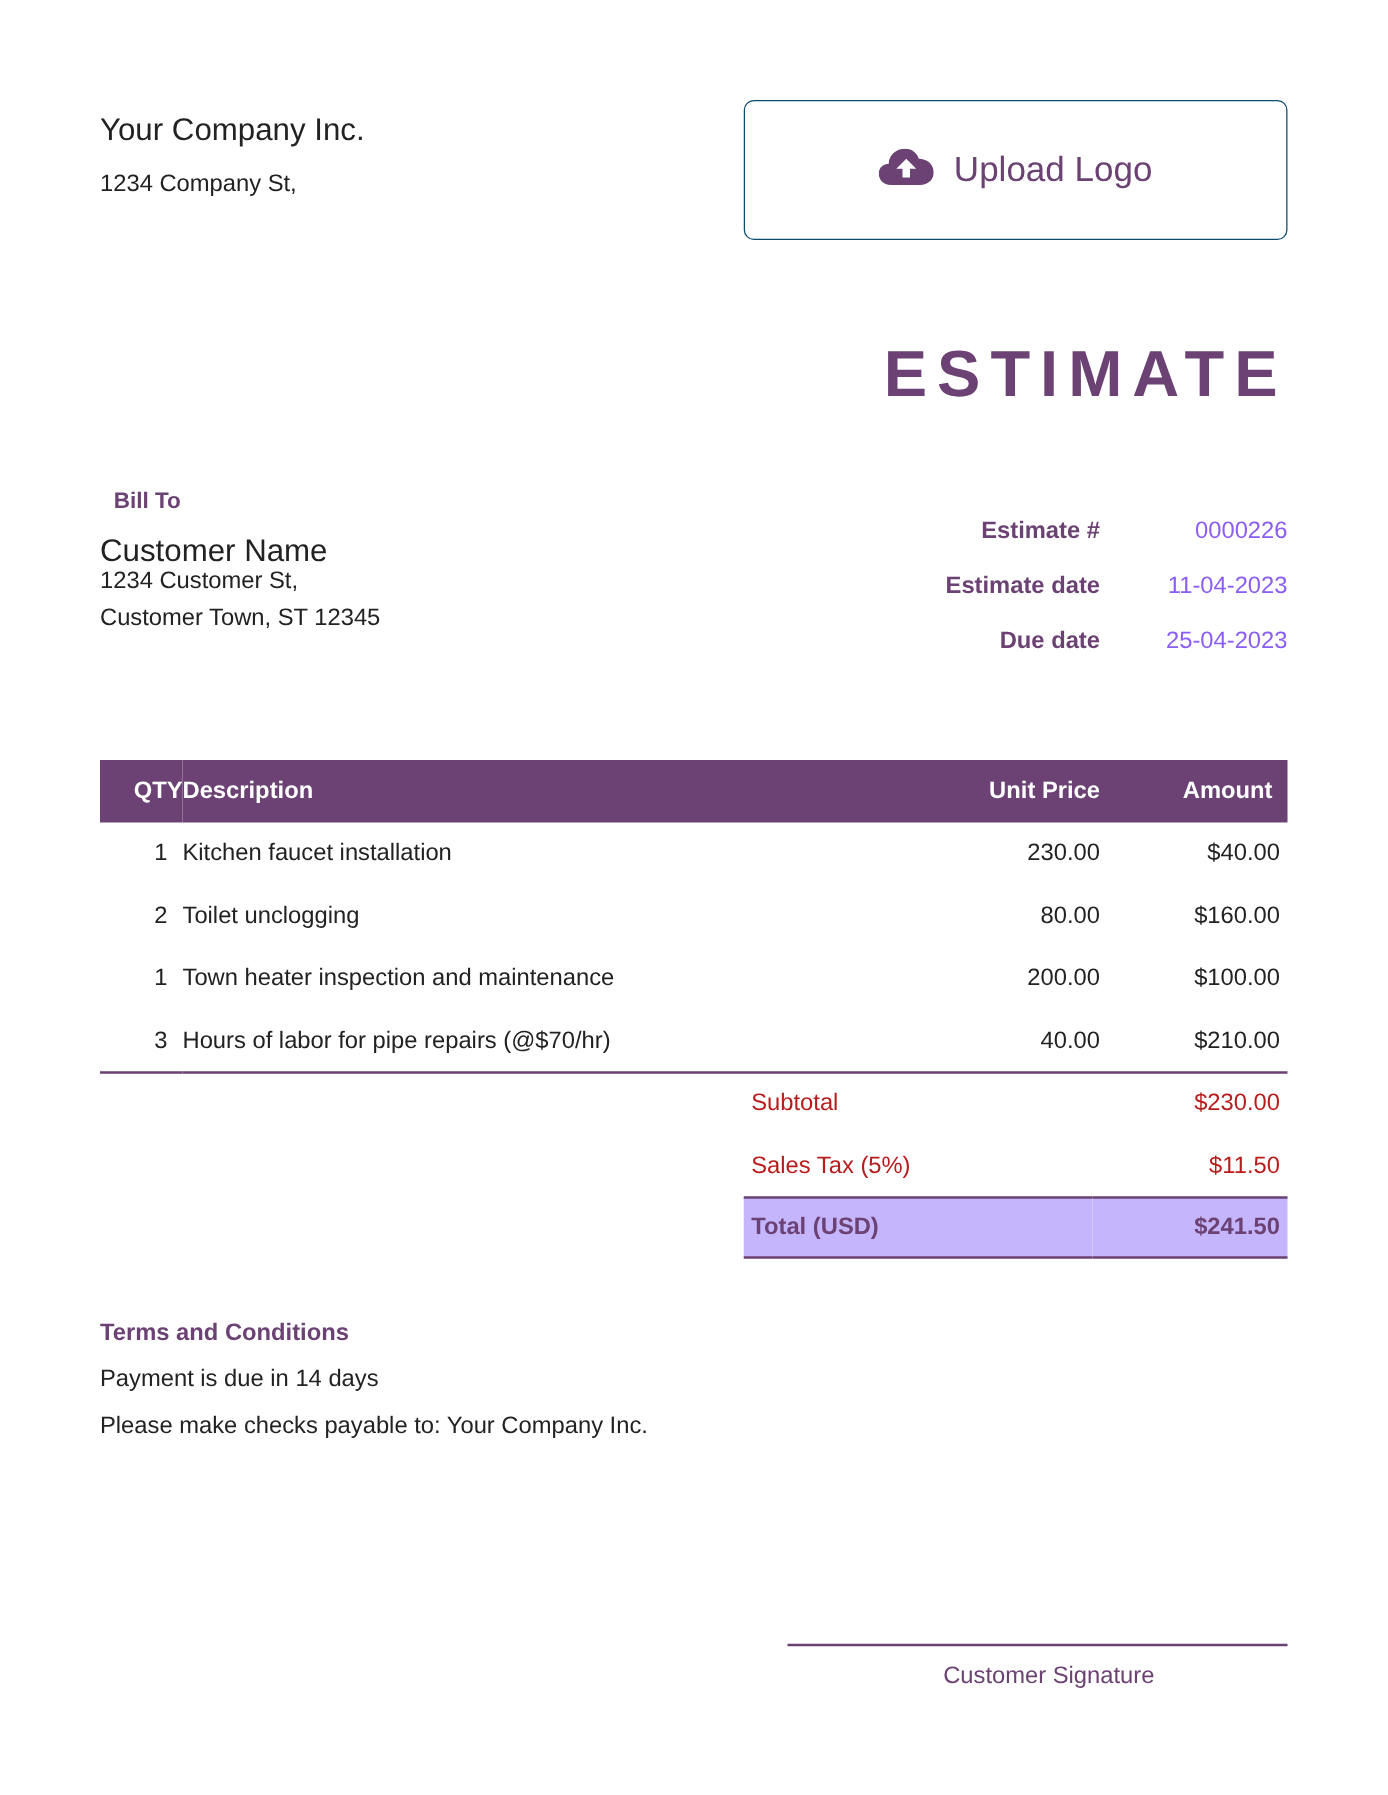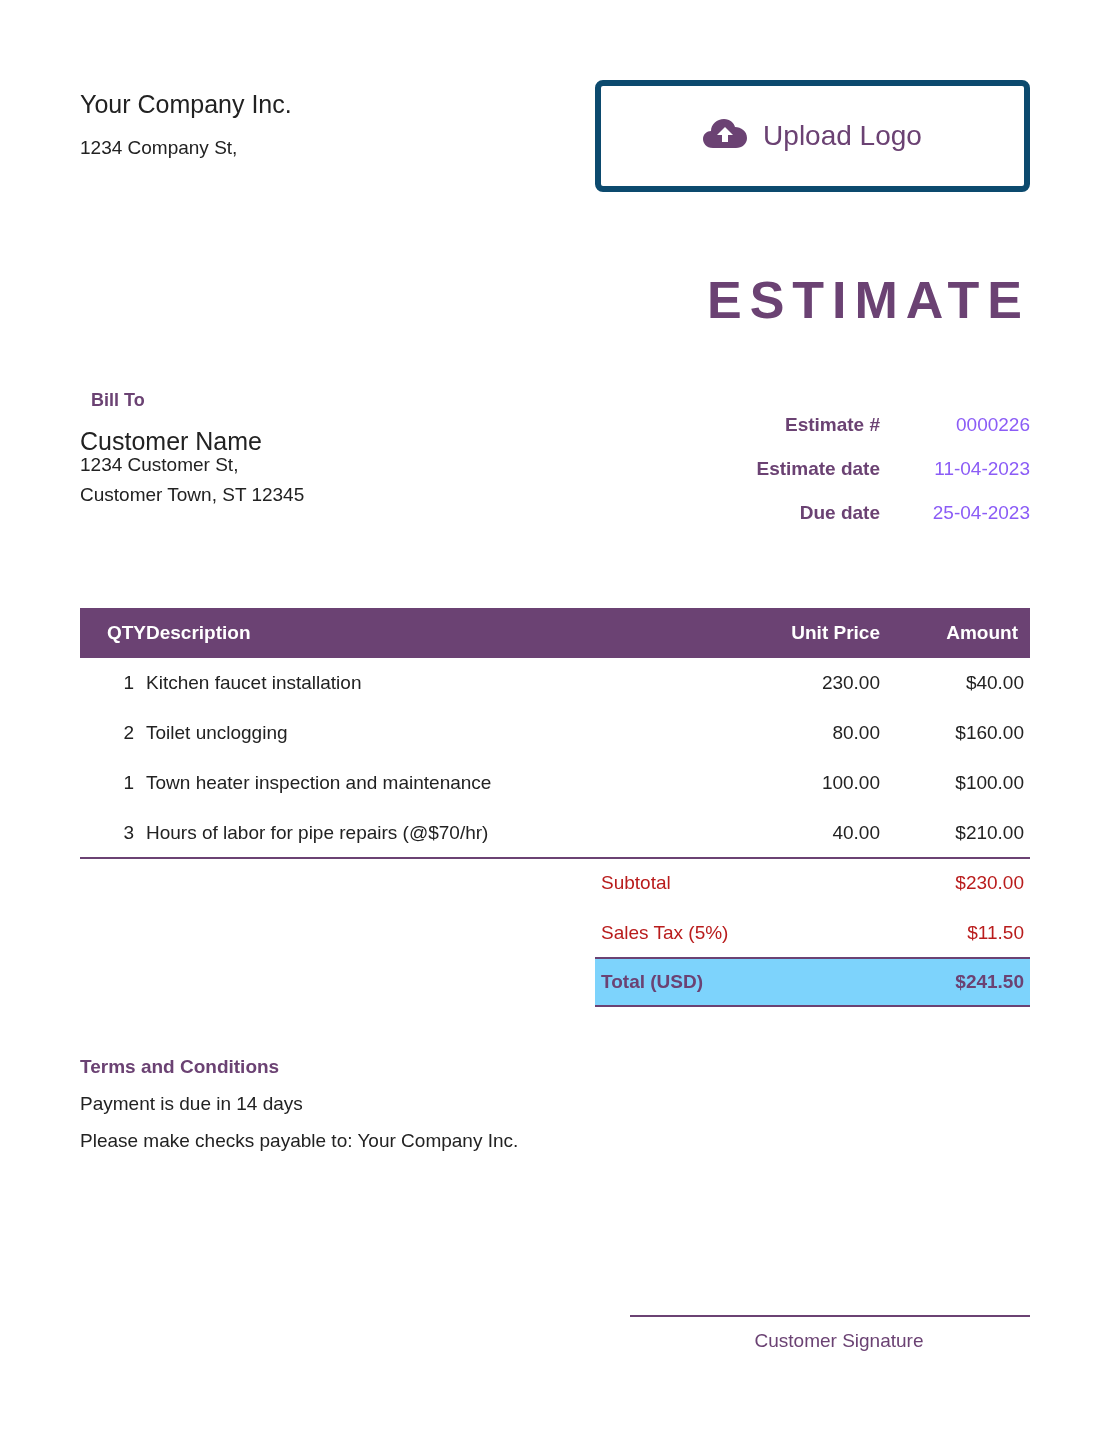--- a/index.html
+++ b/index.html
@@ -3,21 +3,21 @@
 <meta charset="utf-8">
 <style>
   * { box-sizing: border-box; margin: 0; padding: 0; }
   html, body { width: 1110px; height: 1436px; background: #ffffff; }
   body { font-family: "Liberation Sans", "DejaVu Sans", sans-serif; color: #1f1f1f; position: relative; overflow: hidden; }
   .abs { position: absolute; }
 
   .company-name { left: 80px; top: 90px; font-size: 25px; color: #222; }
   .company-addr { left: 80px; top: 133px; font-size: 19px; line-height: 30px; color: #222; }
 
-  .upload-box { left: 595px; top: 80px; width: 435px; height: 112px; border: 6px solid #0c4a6e; border-radius: 8px;
+  .upload-box { left: 595px; top: 80px; width: 435px; height: 112px; border: 1px solid #0c4a6e; border-radius: 8px;
     display: flex; align-items: center; justify-content: center; gap: 16px; cursor: pointer; }
   .upload-label { font-size: 28px; color: #6b4273; }
 
   .title { right: 80px; top: 270px; font-size: 52px; font-weight: bold; letter-spacing: 8px; color: #6b4273; }
 
   .billto-label { left: 91px; top: 390px; font-size: 18px; font-weight: bold; color: #6b4273; }
   .cust-name { left: 80px; top: 427px; font-size: 25px; color: #222; }
   .cust-addr { left: 80px; top: 450px; font-size: 19px; line-height: 30px; color: #222; }
 
   .meta { right: 80px; top: 414px; width: 400px; }
@@ -33,21 +33,21 @@
   .items .c-price { width: 160px; text-align: right; }
   .items .c-amt { width: 150px; text-align: right; padding-right: 6px; }
   .items th.c-qty { text-align: right; padding-left: 14px; padding-right: 0; margin-top: 40px; }
   .items th.c-amt { padding-right: 12px; }
   .items tr.last td { border-bottom: 2px solid #6b4273; }
 
   .totals { left: 595px; top: 858px; width: 435px; border-collapse: collapse; }
   .totals td { font-size: 19px; height: 50px; color: #b91c1c; }
   .totals .t-label { text-align: left; padding-left: 6px; }
   .totals .t-value { text-align: right; padding-right: 6px; }
-  .totals tr.total td { background: #7dd3fc; color: #6b4273; font-weight: bold; height: 48px;
+  .totals tr.total td { background: #c4b5fd; color: #6b4273; font-weight: bold; height: 48px;
     border-top: 2px solid #6b4273; border-bottom: 2px solid #6b4273; }
 
   .terms-label { left: 80px; top: 1056px; font-size: 19px; font-weight: bold; color: #6b4273; }
   .terms-line1 { left: 80px; top: 1093px; font-size: 19px; color: #222; }
   .terms-line2 { left: 80px; top: 1130px; font-size: 19px; color: #222; }
 
   .sig-line { left: 630px; top: 1315px; width: 400px; height: 2px; background: #6b4273; }
   .sig-label { left: 630px; top: 1330px; width: 418px; text-align: center; font-size: 19px; color: #6b4273; }
 </style>
 </head>
@@ -110,21 +110,21 @@
     </tr>
     <tr>
       <td class="c-qty">2</td>
       <td class="c-desc">Toilet unclogging</td>
       <td class="c-price">80.00</td>
       <td class="c-amt">$160.00</td>
     </tr>
     <tr>
       <td class="c-qty">1</td>
       <td class="c-desc">Town heater inspection and maintenance</td>
-      <td class="c-price">100.00</td>
+      <td class="c-price">200.00</td>
       <td class="c-amt">$100.00</td>
     </tr>
     <tr class="last">
       <td class="c-qty">3</td>
       <td class="c-desc">Hours of labor for pipe repairs (@$70/hr)</td>
       <td class="c-price">40.00</td>
       <td class="c-amt">$210.00</td>
     </tr>
   </tbody>
 </table>

